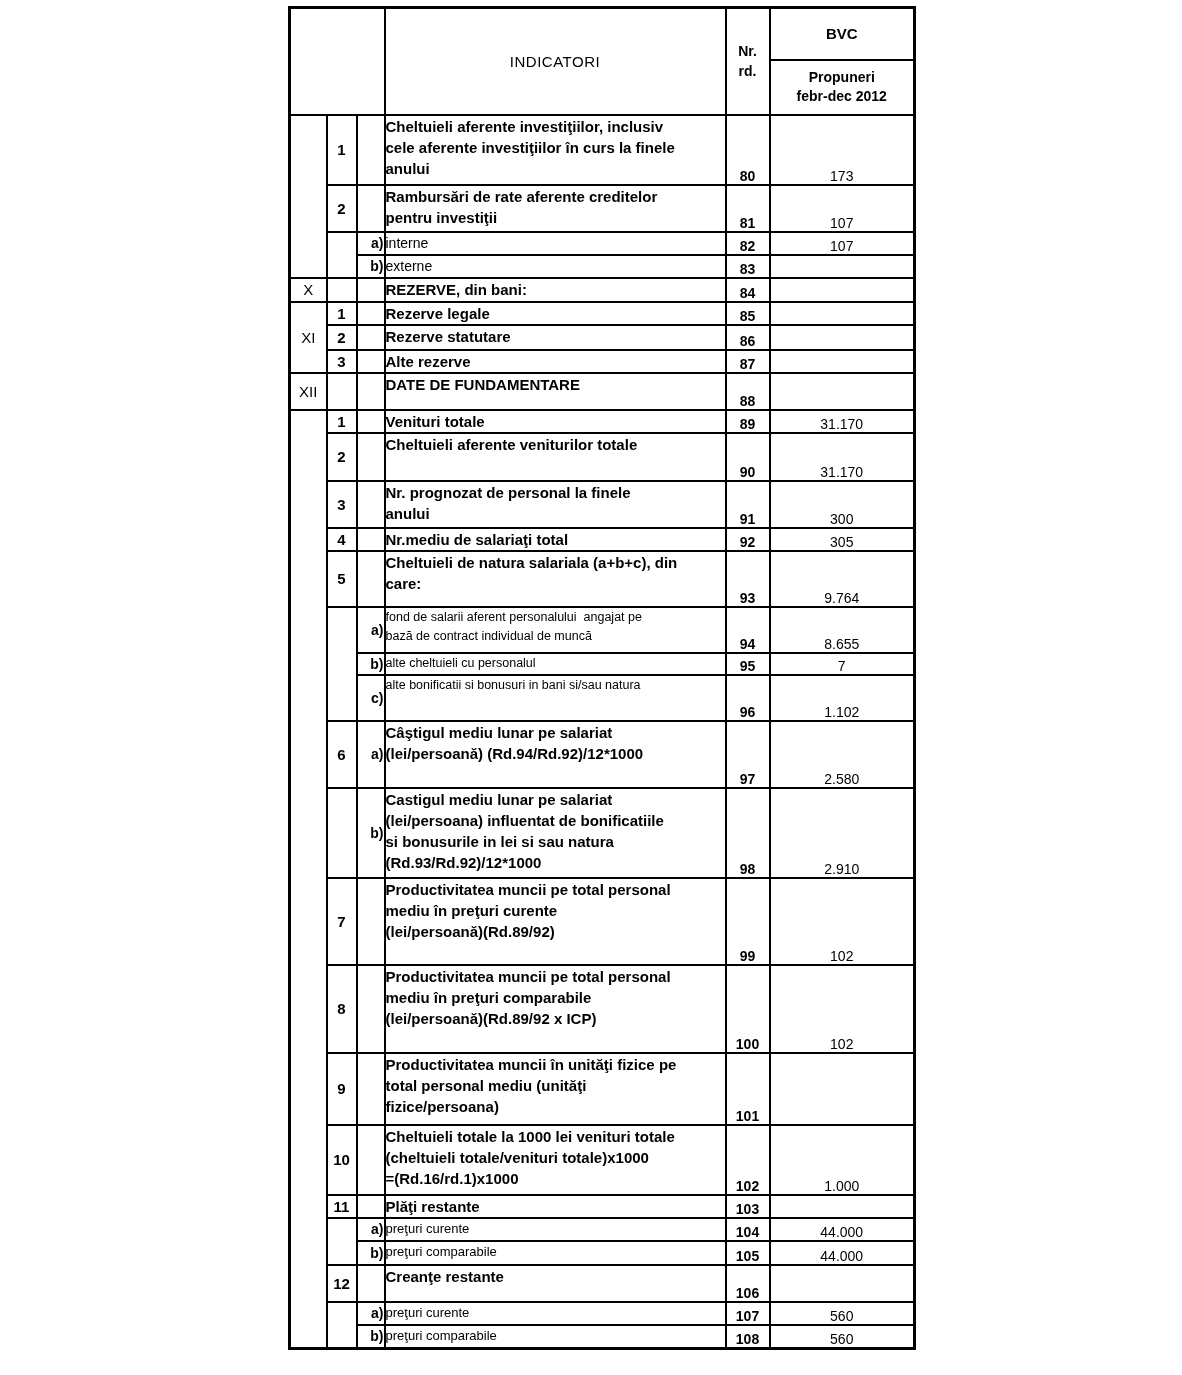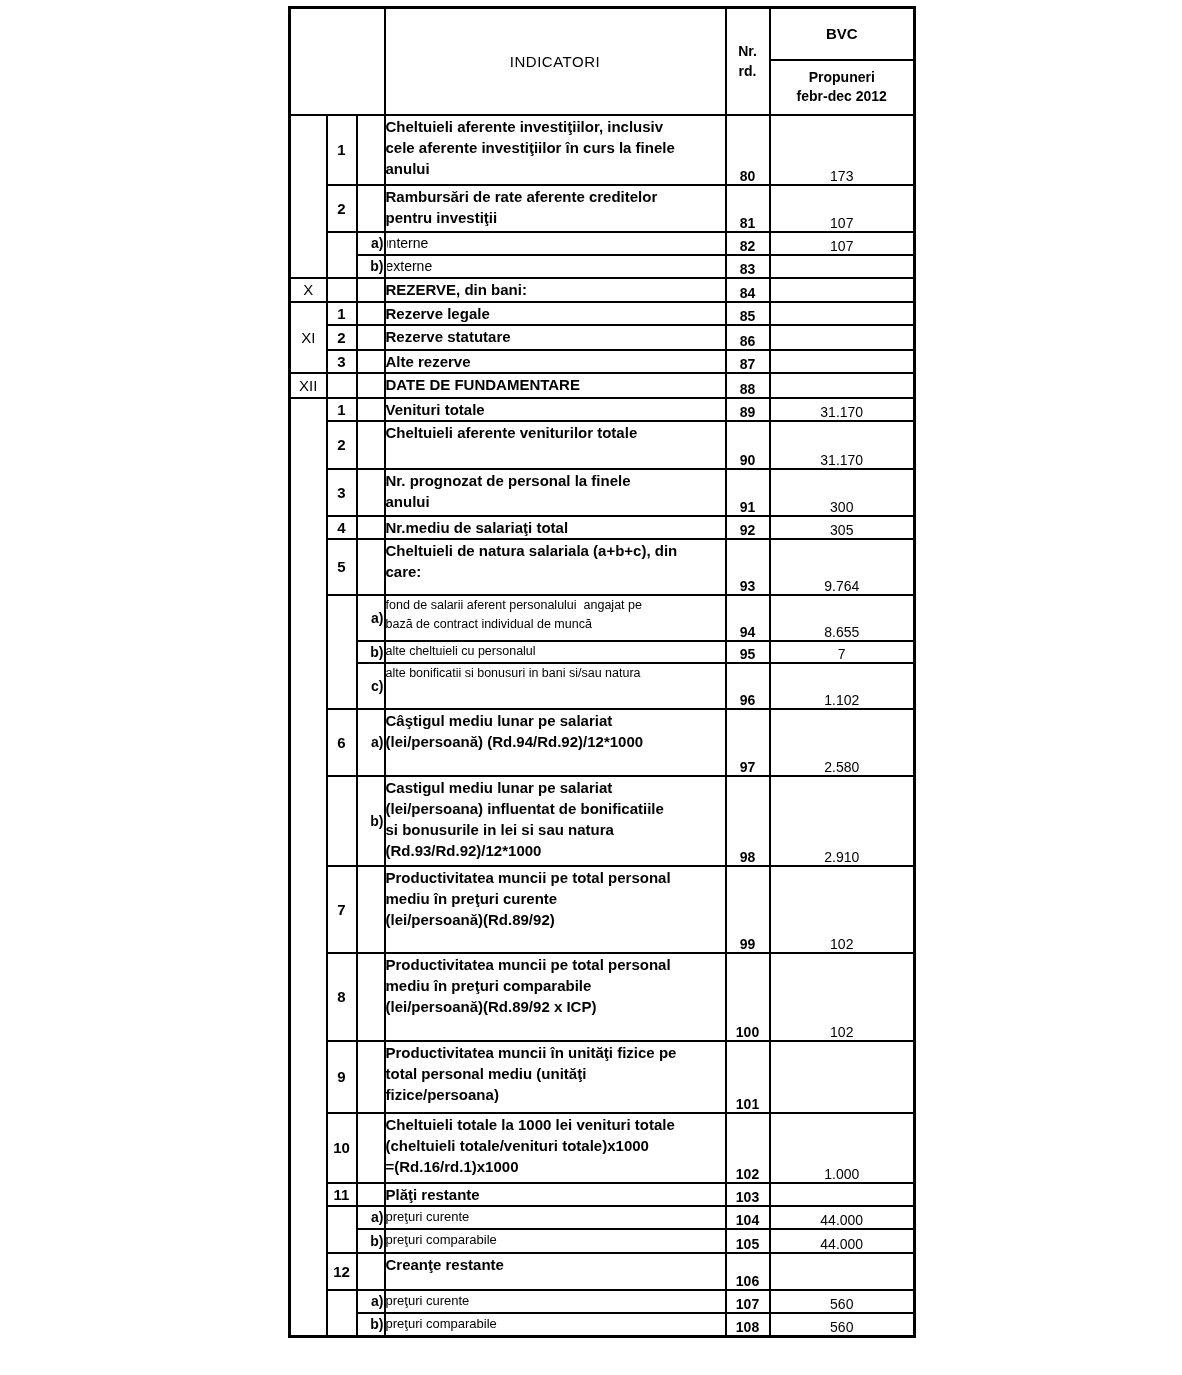--- a/index.html
+++ b/index.html
@@ -30,21 +30,21 @@
   td.h-ind  { text-align: center; vertical-align: middle; font-size: 15px; font-weight: normal; letter-spacing: .5px; }
   td.h-nr   { text-align: center; vertical-align: middle; font-size: 14px; font-weight: bold; line-height: 20px; white-space: pre-wrap; }
   td.h-bvc  { text-align: center; vertical-align: middle; font-size: 15px; font-weight: bold; }
   td.h-prop { text-align: center; vertical-align: middle; font-size: 14px; font-weight: bold; line-height: 19px; white-space: pre-wrap; }
   
   td.roman  { text-align: center; vertical-align: middle; font-size: 15px; font-weight: normal; }
   td.num    { text-align: center; vertical-align: middle; font-size: 15px; font-weight: bold; }
   td.letter { text-align: right;  vertical-align: middle; font-size: 14px; font-weight: bold; padding-right: 2px; }
   td.ind    { text-align: left; vertical-align: top; font-size: 15px; font-weight: bold;
               line-height: 21px; padding: 1px 3px 0 3px; white-space: pre-wrap; }
-  td.ind.md  { font-weight: normal; font-size: 14px; line-height: 20px; border-radius: 10px; }
+  td.ind.md  { font-weight: normal; font-size: 14px; line-height: 20px; }
   td.ind.sm  { font-weight: normal; font-size: 12.5px; line-height: 19px; }
   td.ind.sm2 { font-weight: normal; font-size: 13px; line-height: 19px; }
   td.nr  { text-align: center; vertical-align: bottom; font-size: 14px; font-weight: bold; padding-bottom: 2px; }
   td.val { text-align: center; vertical-align: bottom; font-size: 14px; font-weight: normal;
            padding: 0 4px 2px 0; border-top-width: 1px; border-bottom-width: 1px; }
 </style>
 </head>
 <body>
 
 <div class="page">
@@ -133,21 +133,21 @@
     </tr>
 
     <tr style="height:23px">
       <td class="num">3</td>
       <td class="letter"></td>
       <td class="ind">Alte rezerve</td>
       <td class="nr">87</td>
       <td class="val"></td>
     </tr>
 
-    <tr style="height:25px">
+    <tr style="height:37px">
       <td class="roman">XII</td>
       <td class="num"></td>
       <td class="letter"></td>
       <td class="ind">DATE DE FUNDAMENTARE</td>
       <td class="nr">88</td>
       <td class="val"></td>
     </tr>
 
     <tr style="height:22px">
       <td class="roman" rowspan="20"></td>

